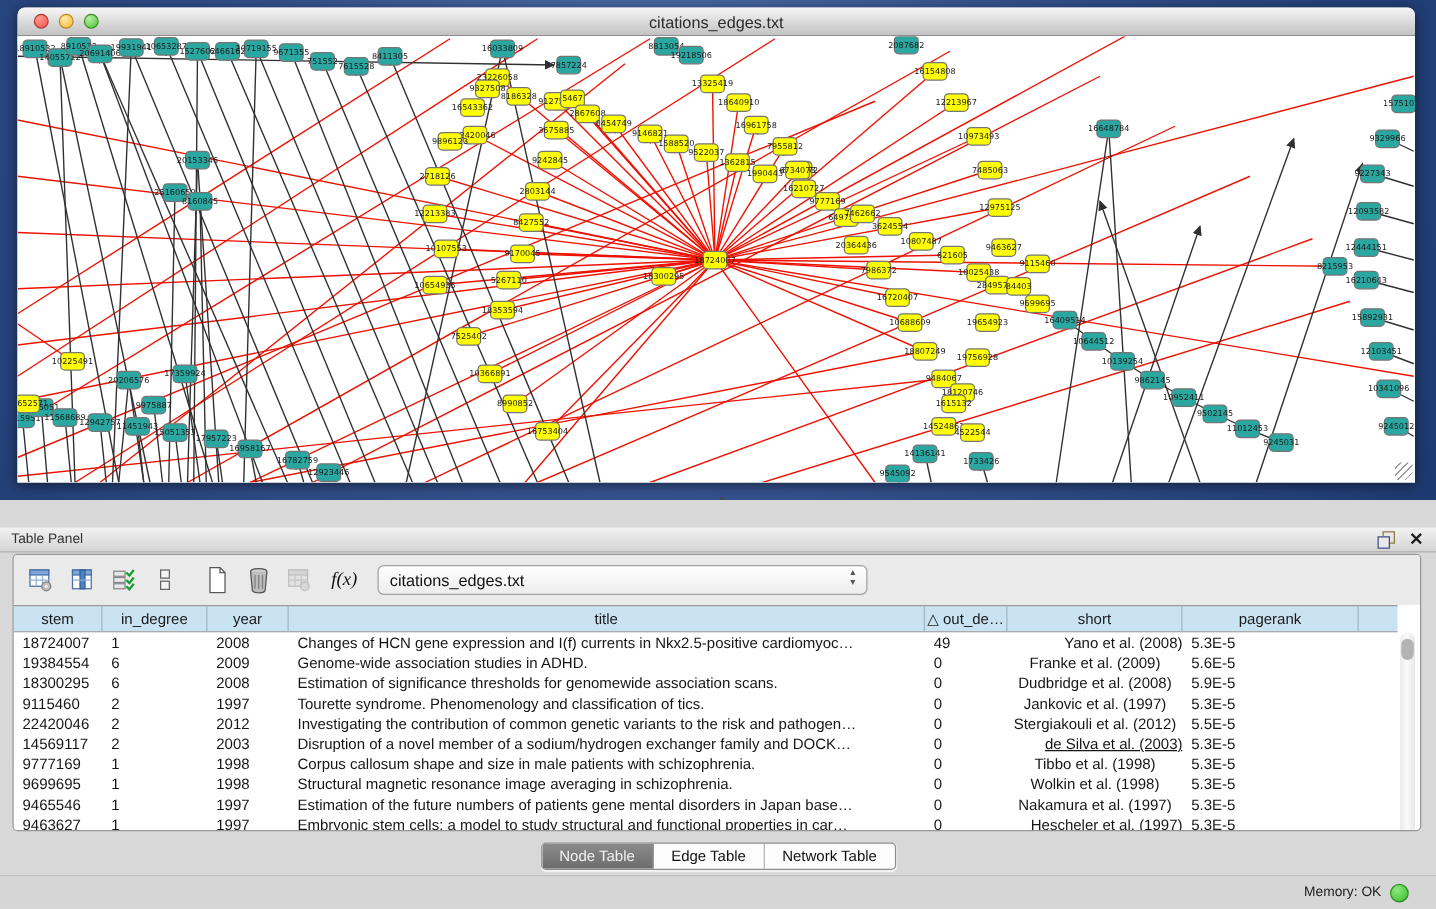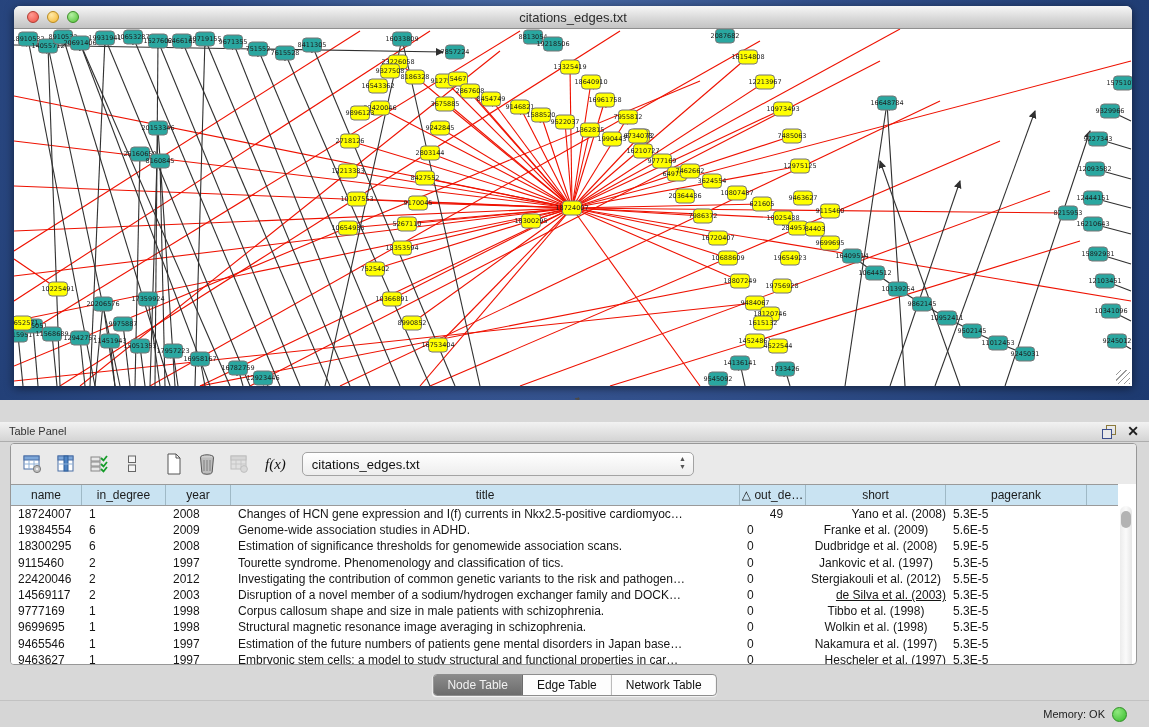--- a/index.html
+++ b/index.html
@@ -818,35 +818,35 @@
       </span>
       <span class="fx">f(x)</span>
       <div id="source-dropdown">
         <span class="dd-text">citations_edges.txt</span>
         <span class="dd-arrows">▲<br>▼</span>
       </div>
     </div>
 
     <div id="grid">
       <div id="grid-header">
-          <div class="hcell" style="width: 71px;">name</div>
+          <div class="hcell" style="width: 71px;">stem</div>
           <div class="hcell" style="width: 84px;">in_degree</div>
           <div class="hcell" style="width: 65px;">year</div>
           <div class="hcell" style="width: 509px;">title</div>
           <div class="hcell" style="width: 66px;">△ out_de…</div>
           <div class="hcell" style="width: 140px;">short</div>
           <div class="hcell" style="width: 141px;">pagerank</div>
         </div>
       <div id="grid-body">
           <div class="grow">
             <div class="gcell" style="width: 71px;">18724007</div>
             <div class="gcell" style="width: 84px;">1</div>
             <div class="gcell" style="width: 65px;">2008</div>
             <div class="gcell" style="width: 509px;">Changes of HCN gene expression and I(f) currents in Nkx2.5-positive cardiomyoc…</div>
-            <div class="gcell" style="width: 66px; text-align: center;">49</div>
+            <div class="gcell" style="width: 66px;">49</div>
             <div class="gcell" style="width: 140px; text-align: right; padding-left: 0px;">Yano et al. (2008)</div>
             <div class="gcell" style="width: 141px;">5.3E-5</div>
           </div>
           <div class="grow">
             <div class="gcell" style="width: 71px;">19384554</div>
             <div class="gcell" style="width: 84px;">6</div>
             <div class="gcell" style="width: 65px;">2009</div>
             <div class="gcell" style="width: 509px;">Genome-wide association studies in ADHD.</div>
             <div class="gcell" style="width: 66px;">0</div>
             <div class="gcell" style="width: 140px; text-align: center; padding-left: 0px;">Franke et al. (2009)</div>

